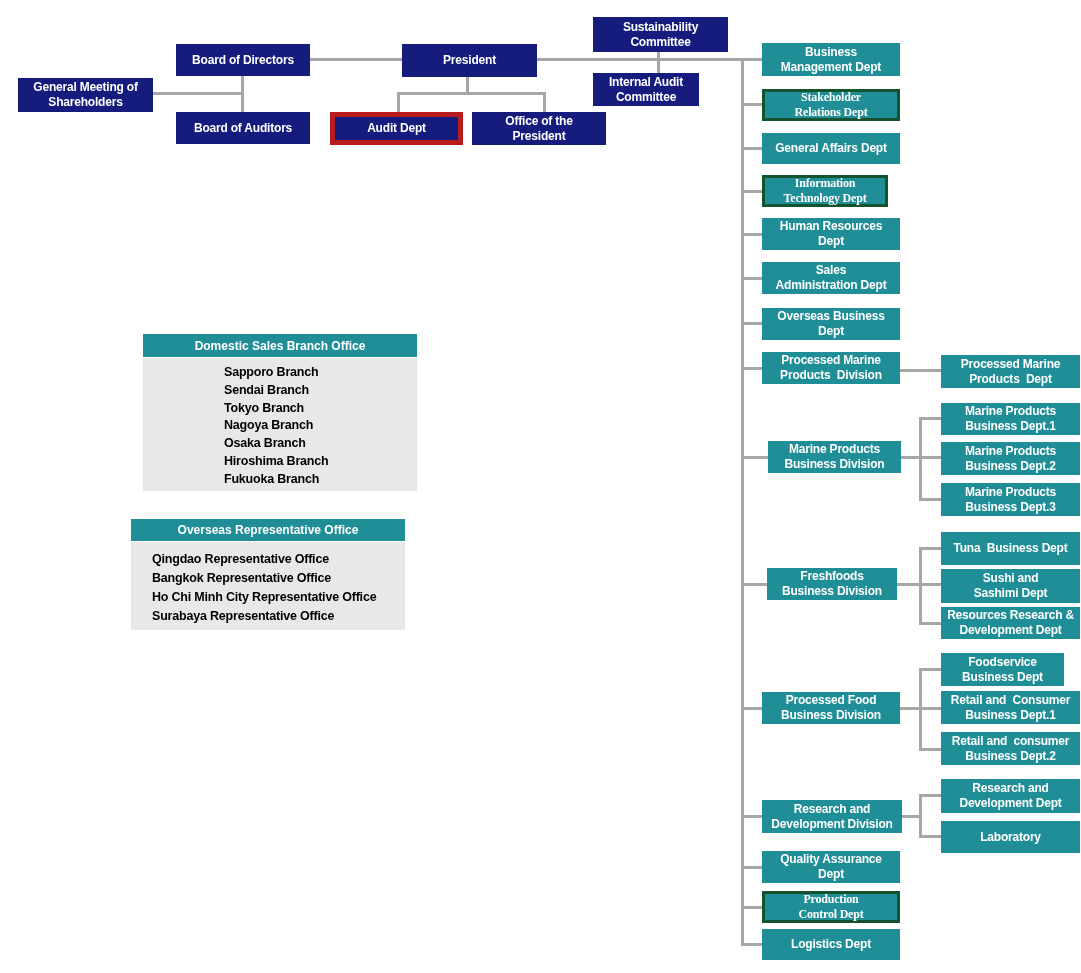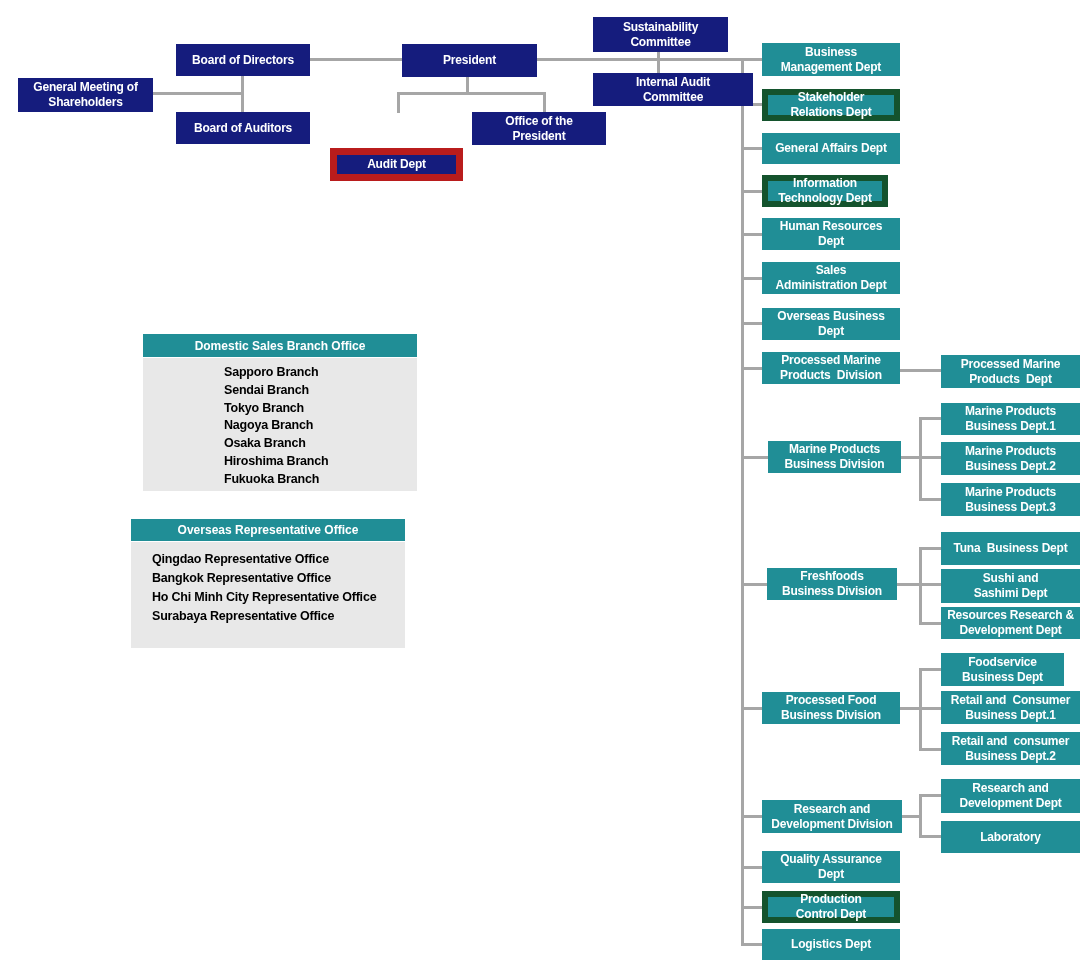--- a/index.html
+++ b/index.html
@@ -10,36 +10,36 @@
   
   .ln{position:absolute;background:#a6a6a6;z-index:0;}
   
   .node{
     position:absolute;z-index:1;display:flex;align-items:center;justify-content:center;
     text-align:center;white-space:pre-line;font-weight:bold;font-size:12px;line-height:15px;
     letter-spacing:-0.2px;color:#ffffff;box-sizing:border-box;
   }
   .navy{background:#151c7d;text-align:center;}
   .teal{background:#208e96;}
-  .b-blue{border:7px solid #b91c1c;margin-top:36px;}
-  .b-teal{border:6px solid #14532d;}
+  .b-blue{border:5px solid #b91c1c;}
+  .b-teal{border:3px solid #14532d;font-family:Liberation Serif, serif;}
   
   .panel{position:absolute;z-index:1;box-sizing:border-box;}
   .panel-head{
     background:#208e96;color:#ffffff;font-weight:bold;font-size:12px;
     display:flex;align-items:center;justify-content:center;text-align:center;
     border-bottom:1px solid #ffffff;box-sizing:border-box;
   }
   .panel-body{
     background:#e8e8e8;color:#000000;font-weight:bold;font-size:12.5px;
     box-sizing:border-box;letter-spacing:-0.2px;
   }
   .panel-body .li{white-space:nowrap;}
   .body-domestic{height:133px;padding:6px 17px 0 81px;line-height:17.8px;}
-  .body-overseas{height:106px;padding:8px 16px 0 21px;line-height:19px;}
+  .body-overseas{height:88px;padding:8px 16px 0 21px;line-height:19px;}
 </style>
 </head>
 <body>
 
 <div class="stage">
 
   <div class="ln" style="left:310px;top:58px;width:92px;height:3px"></div>
   <div class="ln" style="left:536px;top:58px;width:228px;height:3px"></div>
   <div class="ln" style="left:657px;top:52px;width:3px;height:22px"></div>
   <div class="ln" style="left:152px;top:92px;width:91px;height:3px"></div>
@@ -94,21 +94,21 @@
   <div class="node navy" style="left:18px;top:78px;width:135px;height:34px">General Meeting of
 Shareholders</div>
   <div class="node navy" style="left:176px;top:44px;width:134px;height:32px">Board of Directors</div>
   <div class="node navy" style="left:176px;top:112px;width:134px;height:32px">Board of Auditors</div>
   <div class="node navy" style="left:402px;top:44px;width:135px;height:33px">President</div>
   <div class="node navy b-blue" style="left:330px;top:112px;width:133px;height:33px">Audit Dept</div>
   <div class="node navy" style="left:472px;top:112px;width:134px;height:33px">Office of the
 President</div>
   <div class="node navy" style="left:593px;top:17px;width:135px;height:35px">Sustainability
 Committee</div>
-  <div class="node navy" style="left:593px;top:73px;width:160px;height:33px">Internal Audit
+  <div class="node navy" style="left:593px;top:73px;width:106px;height:33px">Internal Audit
 Committee</div>
 
   <div class="node teal" style="left:762px;top:43px;width:138px;height:33px">Business
 Management Dept</div>
   <div class="node teal b-teal" style="left:762px;top:89px;width:138px;height:32px">Stakeholder
 Relations Dept</div>
   <div class="node teal" style="left:762px;top:133px;width:138px;height:31px">General Affairs Dept</div>
   <div class="node teal b-teal" style="left:762px;top:175px;width:126px;height:32px">Information
 Technology Dept</div>
   <div class="node teal" style="left:762px;top:218px;width:138px;height:32px">Human Resources

